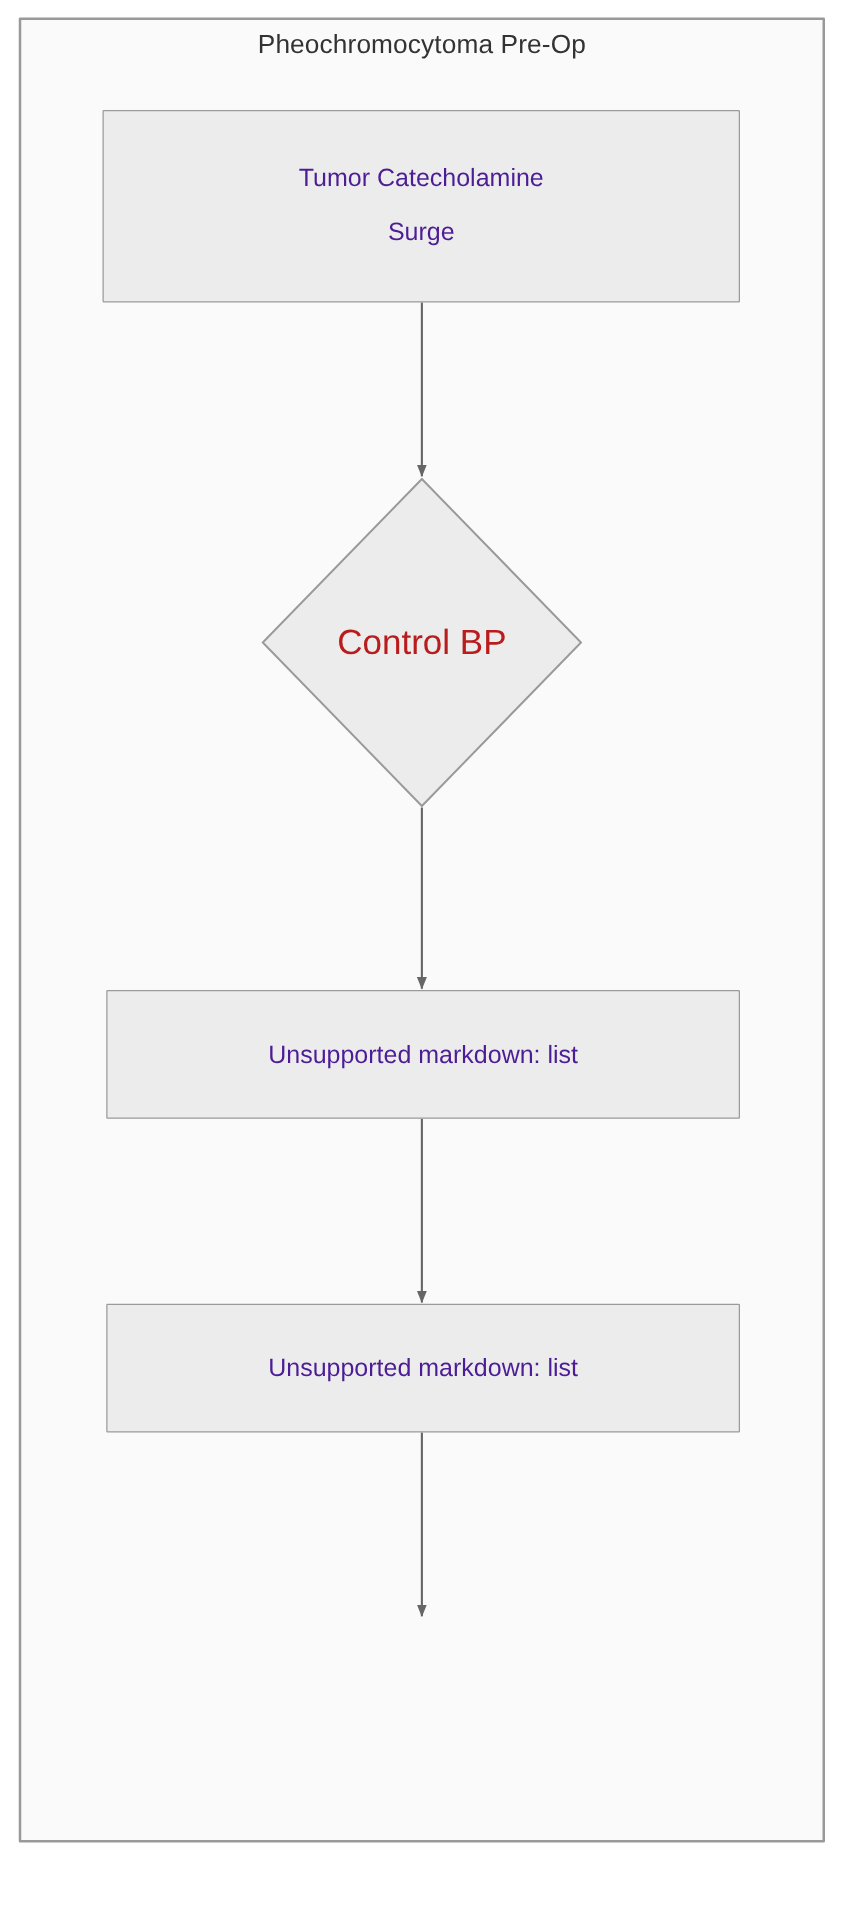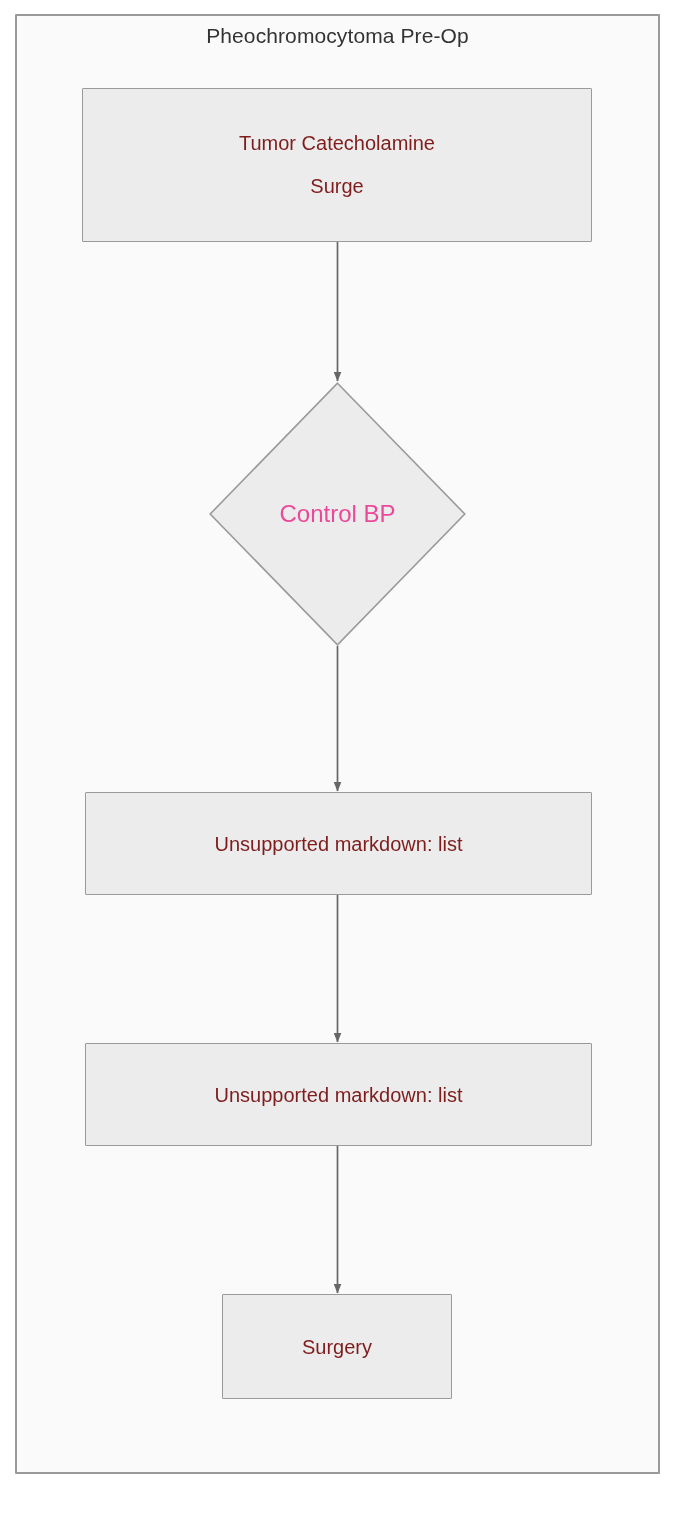--- a/index.html
+++ b/index.html
@@ -54,21 +54,21 @@
   .node-box {
     position: absolute;
     box-sizing: border-box;
     background: #ececec;
     border: 1.6px solid #9a9a9a;
     border-radius: 1px;
     display: flex;
     align-items: center;
     justify-content: center;
     text-align: center;
-    color: #7f1d1d;
+    color: #4c1d95;
     font-size: 20px;
     line-height: 30px;
   }
 
   .node-box .node-label {
     display: block;
     width: 100%;
     padding: 0 10px;
     box-sizing: border-box;
   }
@@ -120,22 +120,22 @@
   }
   .node-diamond .diamond-label {
     position: absolute;
     left: 0;
     top: 0;
     width: 257px;
     height: 264px;
     display: flex;
     align-items: center;
     justify-content: center;
-    font-size: 24px;
-    color: #ec4899;
+    font-size: 28px;
+    color: #b91c1c;
     white-space: nowrap;
   }
 
   
   #edges-layer {
     position: absolute;
     left: 0;
     top: 0;
     width: 692px;
     height: 1526px;
@@ -178,17 +178,14 @@
   </div>
 
   <div class="node-box" id="node-alpha-block">
     <span class="node-label">Unsupported markdown: list</span>
   </div>
 
   <div class="node-box" id="node-beta-block">
     <span class="node-label">Unsupported markdown: list</span>
   </div>
 
-  <div class="node-box" id="node-surgery">
-    <span class="node-label">Surgery</span>
-  </div>
 
 </div>
 
 </body></html>

